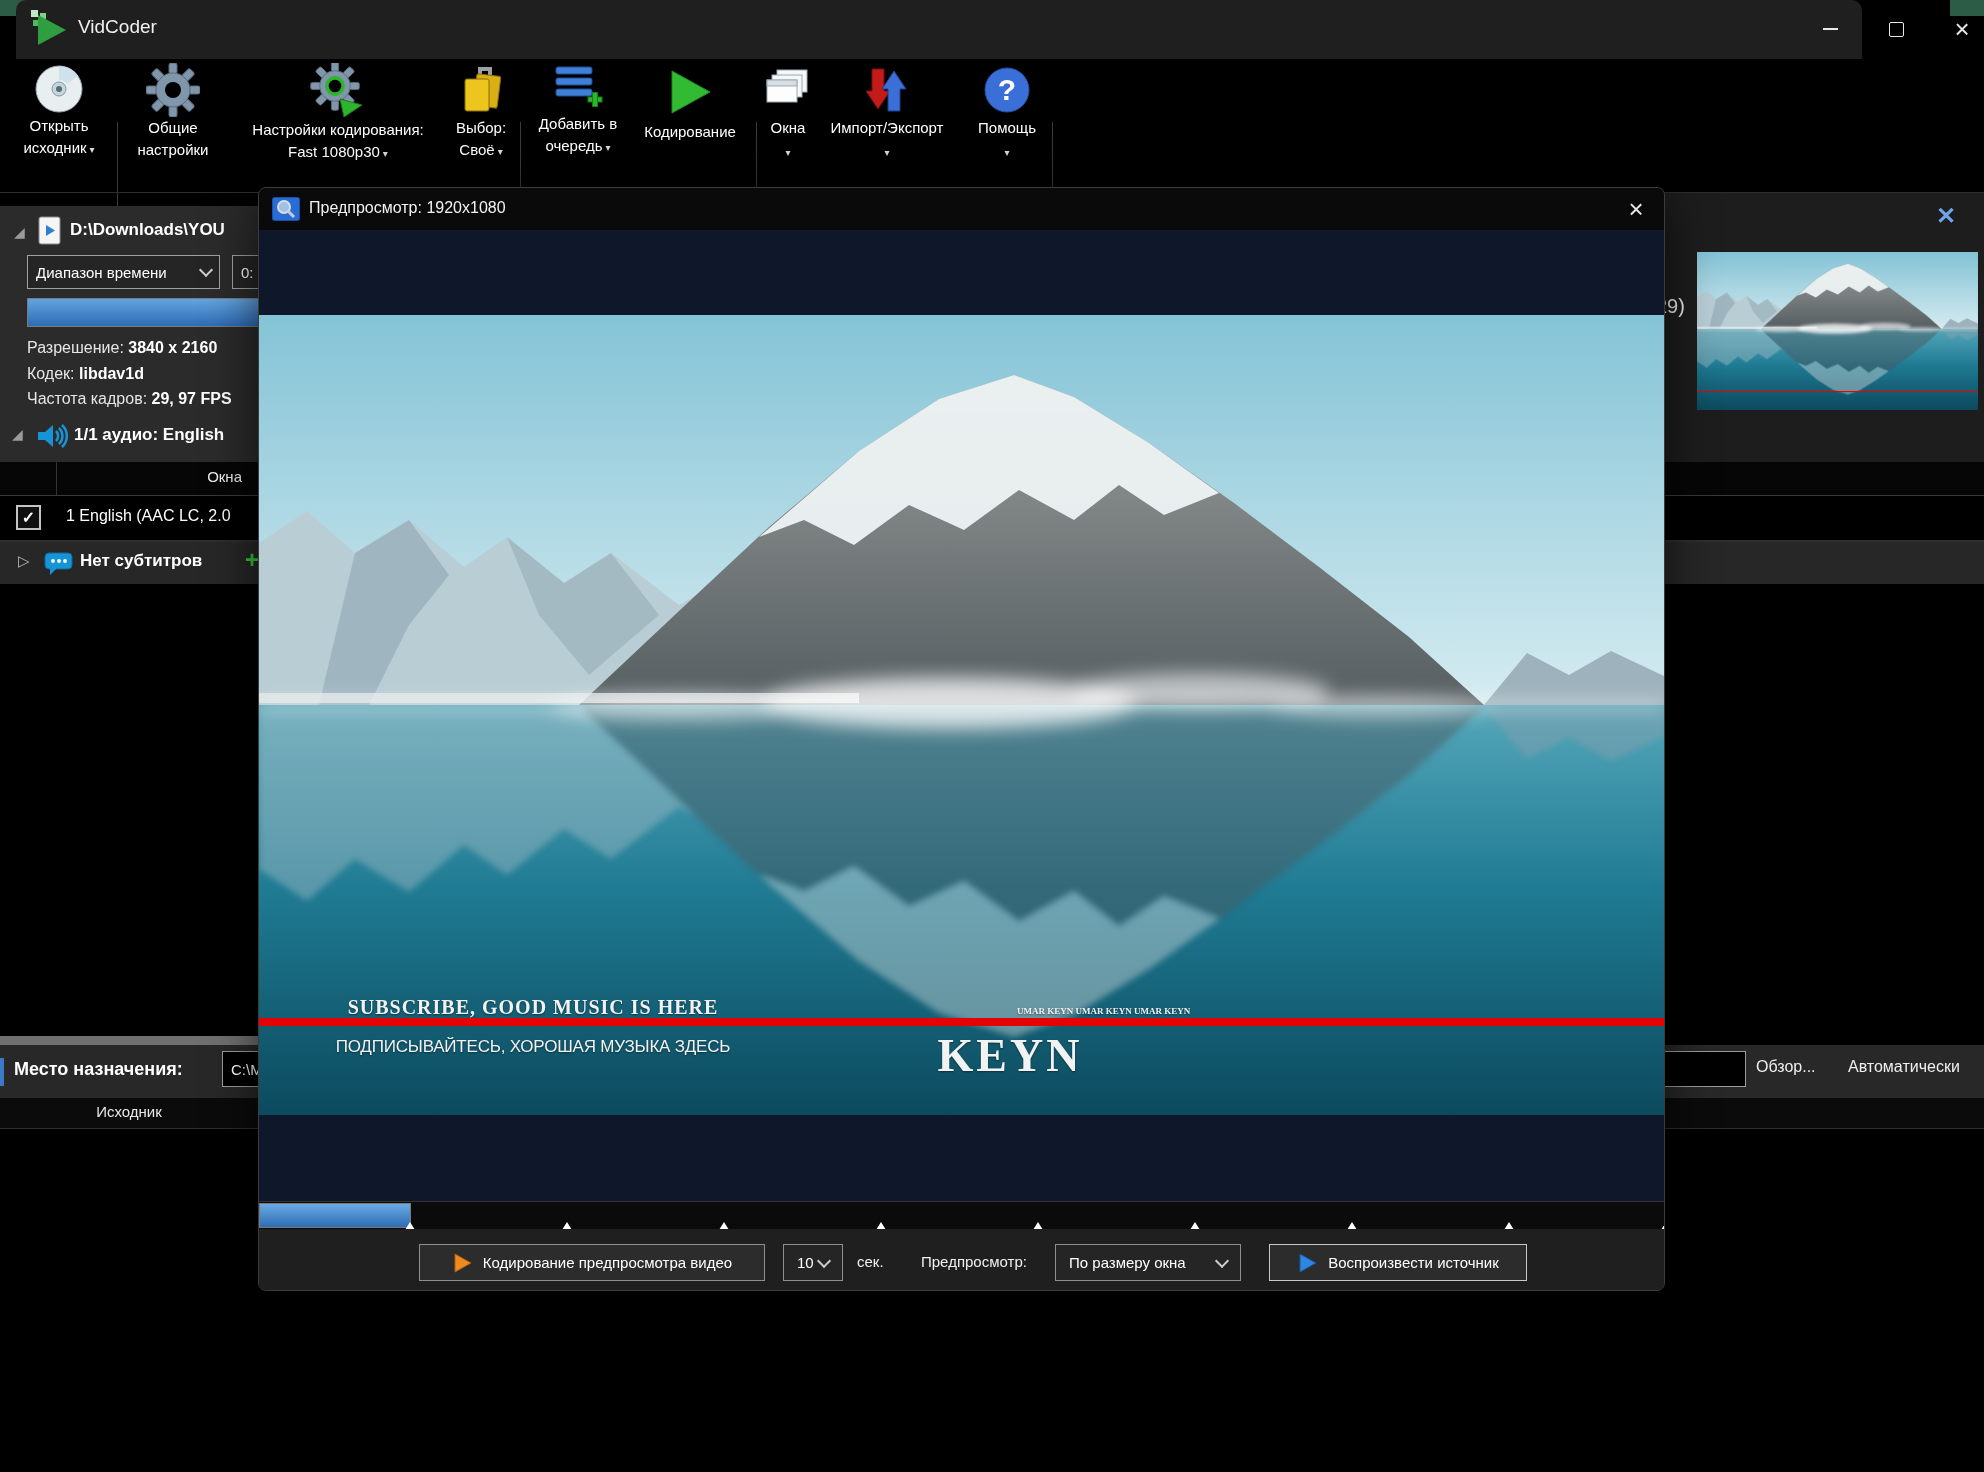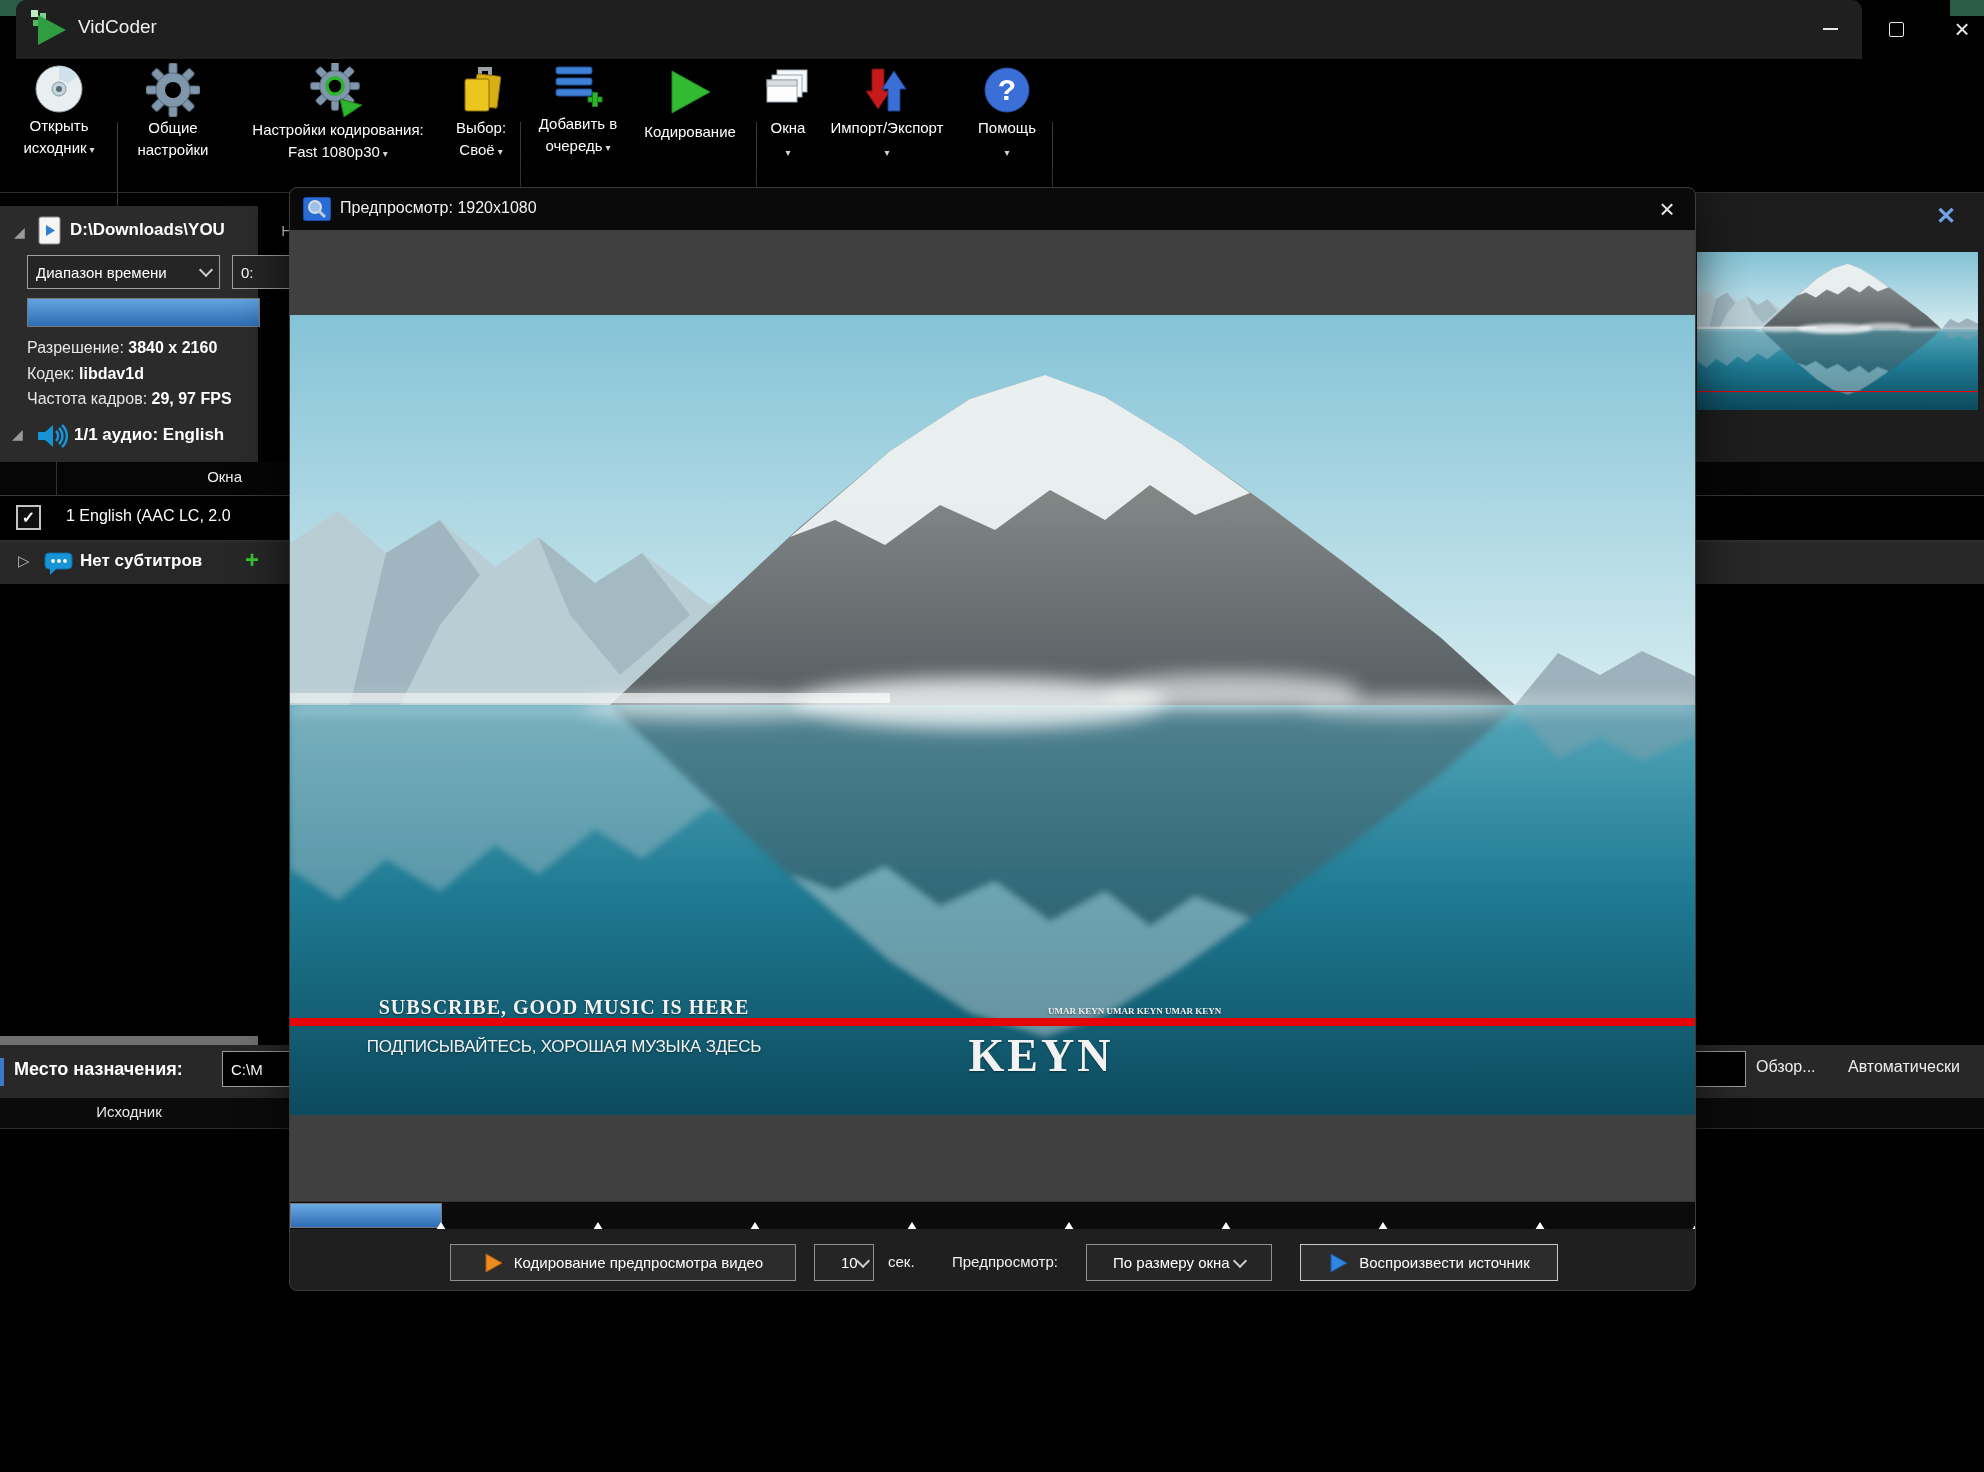--- a/index.html
+++ b/index.html
@@ -55,23 +55,23 @@
   .qhdr{position:absolute;left:0;top:1098px;width:1984px;height:30px;background:#0b0b0b;
         border-bottom:1px solid #2e2e2e;z-index:2;}
   .bottom-black{position:absolute;left:0;top:1129px;width:1984px;height:343px;background:#000;z-index:1;}
   
   .rpanel{position:absolute;left:1665px;top:193px;width:319px;height:269px;background:#1d1d1d;z-index:2;}
   .thumb{position:absolute;left:1697px;top:252px;width:281px;height:158px;background:#222;
          overflow:hidden;z-index:3;}
   .thumb-scene{position:absolute;left:0;top:0;width:1407px;height:800px;
                transform:scale(0.1997,0.1975);transform-origin:0 0;}
   
-  .dialog{position:absolute;left:258px;top:187px;width:1407px;height:1104px;background:#404040;
+  .dialog{position:absolute;left:258px;top:187px;width:1407px;height:1104px;background:#0f172a;
           border:1px solid #3c3c3c;border-radius:8px;overflow:hidden;z-index:30;
-          box-shadow:0 10px 50px rgba(0,0,0,.65);box-sizing:border-box;margin-left:31px;}
+          box-shadow:0 10px 50px rgba(0,0,0,.65);box-sizing:border-box;}
   .pv-titlebar{position:absolute;left:0;top:0;width:100%;height:42px;background:#0a0a0a;}
   .pv-title{position:absolute;left:50px;top:11px;font-size:16px;color:#f2f2f2;}
   .pv-close{position:absolute;right:10px;top:4px;width:36px;height:34px;display:flex;align-items:center;
             justify-content:center;font-size:26px;color:#e8e8e8;}
   #video-scene{position:absolute;left:0;top:127px;width:1407px;height:800px;overflow:hidden;background:#2a7b90;}
   #video-scene .ov{position:absolute;color:#f2f2f2;text-shadow:0 1px 2px rgba(0,0,0,.45);white-space:nowrap;}
   .ov-redline{position:absolute;left:0;top:703px;width:1407px;height:8px;background:#e60303;}
   .ov-sub-en{left:58px;top:681px;width:432px;text-align:center;
              font-family:"Liberation Serif",serif;font-weight:bold;font-size:20px;letter-spacing:1px;}
   .ov-sub-ru{left:58px;top:722px;width:432px;text-align:center;font-size:17px;letter-spacing:-0.2px;}
@@ -83,21 +83,21 @@
   .seek{position:absolute;left:0;top:1013px;width:1407px;height:28px;background:#0b0b0b;border-top:1px solid #333;}
   .seek-fill{position:absolute;left:0;top:1px;width:152px;height:25px;
              background:linear-gradient(180deg,#6aaae4,#2e6cb4);border:1px solid #7a7a7a;box-sizing:border-box;}
   .tick{position:absolute;bottom:0;width:0;height:0;border-left:5px solid transparent;
         border-right:5px solid transparent;border-bottom:8px solid #fff;}
   .pv-ctrl{position:absolute;left:0;top:1041px;width:1407px;height:63px;background:#1f1f1f;}
   .pvbtn{position:absolute;top:15px;height:37px;background:#2c2c2c;border:1px solid #8f8f8f;
          display:flex;align-items:center;justify-content:center;gap:9px;font-size:15px;color:#fff;
          box-sizing:border-box;white-space:nowrap;}
   .pvcombo{position:absolute;top:15px;height:37px;background:#252525;border:1px solid #8f8f8f;
-           display:flex;align-items:center;font-size:15px;color:#fff;padding:0 26px;box-sizing:border-box;}
+           display:flex;align-items:center;font-size:15px;color:#fff;padding:0 13px;box-sizing:border-box;}
   .pvlbl{position:absolute;top:24px;font-size:15px;color:#f0f0f0;white-space:nowrap;}
 </style>
 </head>
 <body>
 
 <div id="app">
 
   <div class="corner-green" style="left:0;"></div>
   <div class="corner-green" style="right:0;"></div>
 

